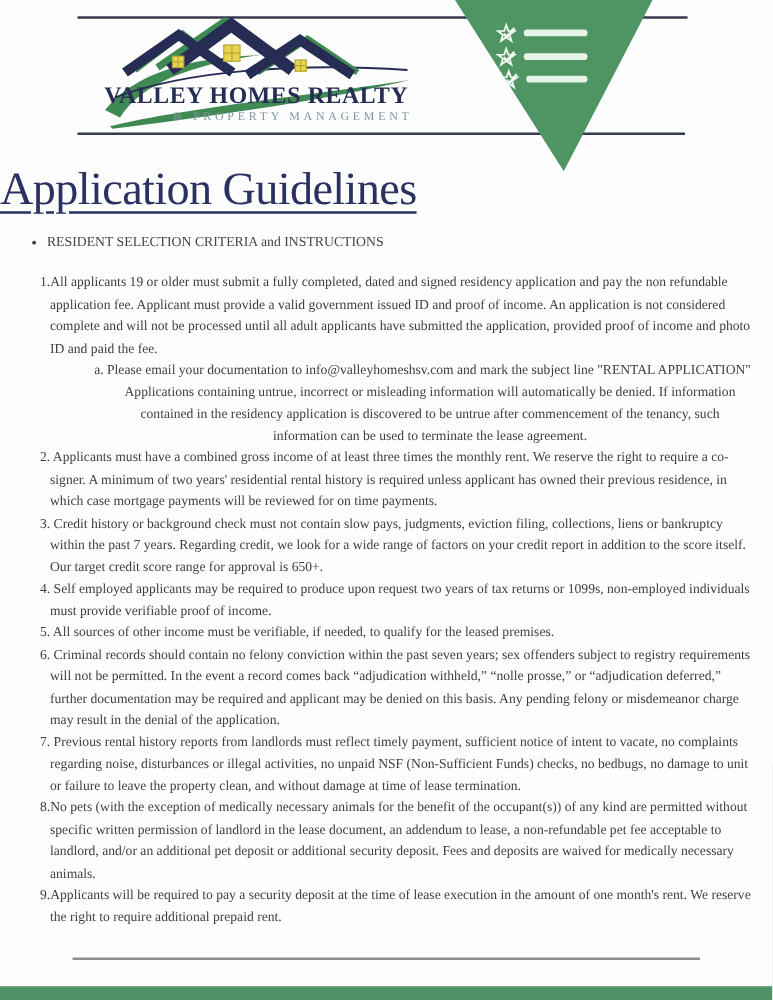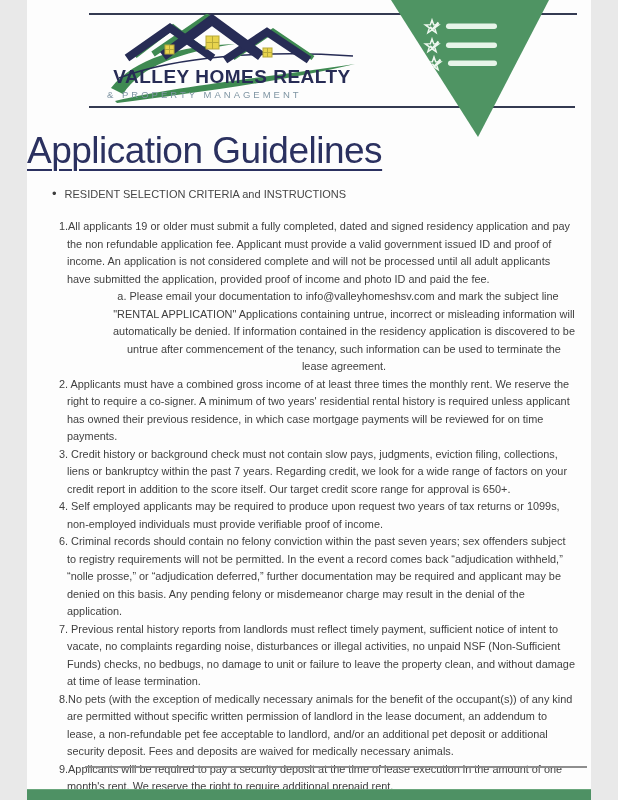--- a/index.html
+++ b/index.html
@@ -1,33 +1,33 @@
 <!DOCTYPE html>
 <html><head>
 <meta charset="utf-8">
 <style>
   html,body{margin:0;padding:0;background:#e9e9e9;}
   .page{
-    position:relative;width:564px;height:800px;margin:0 auto;
+    position:relative;width:618px;height:800px;margin:0 auto;
     background:#fdfdfd;overflow:hidden;
-    font-family:Liberation Sans, sans-serif;color:#3d3d3d;
+    font-family:Liberation Serif, serif;color:#3d3d3d;
   }
   
   .rule{position:absolute;background:#343a52;}
   .rule-top{left:62px;width:488px;top:13px;height:2px;z-index:1;}
   .rule-mid{left:62px;width:486px;top:106px;height:2px;z-index:1;}
   
   .logo{position:absolute;left:80px;top:14px;width:250px;height:92px;z-index:2;}
   .logo svg{position:absolute;left:0;top:0;}
   .brand-name{
     position:absolute;left:-10px;right:-10px;top:52px;text-align:center;
     font-weight:700;font-size:19px;letter-spacing:.5px;color:#272c55;white-space:nowrap;
   }
   .brand-tagline{
-    position:absolute;left:0;right:0;top:75px;text-align:left;
+    position:absolute;left:0;right:0;top:75px;text-align:right;
     font-size:9.5px;letter-spacing:3px;color:#7f95a3;white-space:nowrap;
   }
   
   .banner{position:absolute;left:364px;top:0;width:158px;height:137px;z-index:3;}
   
   .title{
     position:absolute;left:0;right:0;top:130px;margin:0;z-index:4;
     font-weight:400;font-size:37px;letter-spacing:-0.5px;color:#2b3160;
     text-decoration:underline;text-decoration-thickness:2px;text-underline-offset:6px;
   }
@@ -129,20 +129,21 @@
   </div>
 
   <div class="list">
     <div class="li">
       <div>1.All applicants 19 or older must submit a fully completed, dated and signed residency application and pay the non refundable application fee. Applicant must provide a valid government issued ID and proof of income. An application is not considered complete and will not be processed until all adult applicants have submitted the application, provided proof of income and photo ID and paid the fee.</div>
       <div class="sub">a. Please email your documentation to info@valleyhomeshsv.com and mark the subject line "RENTAL APPLICATION" Applications containing untrue, incorrect or misleading information will automatically be denied. If information contained in the residency application is discovered to be untrue after commencement of the tenancy, such information can be used to terminate the lease agreement.</div>
     </div>
     <div class="li">2. Applicants must have a combined gross income of at least three times the monthly rent. We reserve the right to require a co-signer. A minimum of two years' residential rental history is required unless applicant has owned their previous residence, in which case mortgage payments will be reviewed for on time payments.</div>
     <div class="li">3. Credit history or background check must not contain slow pays, judgments, eviction filing, collections, liens or bankruptcy within the past 7 years.  Regarding credit, we look for a wide range of factors on your credit report in addition to the score itself. Our target credit score range for approval is 650+.</div>
     <div class="li">4. Self employed applicants may be required to produce upon request two years of tax returns or 1099s, non-employed individuals must provide verifiable proof of income.</div>
+    <div class="li">5. All sources of other income must be verifiable, if needed, to qualify for the leased premises.</div>
     <div class="li">6. Criminal records should contain no felony conviction within the past seven years; sex offenders subject to registry requirements will not be permitted. In the event a record comes back “adjudication withheld,” “nolle prosse,” or “adjudication deferred,” further documentation may be required and applicant may be denied on this basis. Any pending felony or misdemeanor charge may result in the denial of the application.</div>
     <div class="li">7. Previous rental history reports from landlords must reflect timely payment, sufficient notice of intent to vacate, no complaints regarding noise, disturbances or illegal activities, no unpaid NSF (Non-Sufficient Funds) checks, no bedbugs, no damage to unit or failure to leave the property clean, and without damage at time of lease termination.</div>
     <div class="li">8.No pets (with the exception of medically necessary animals for the benefit of the occupant(s)) of any kind are permitted without specific written permission of landlord in the lease document, an addendum to lease, a non-refundable pet fee acceptable to landlord, and/or an additional pet deposit or additional security deposit. Fees and deposits are waived for medically necessary animals.</div>
     <div class="li">9.Applicants will be required to pay a security deposit at the time of lease execution in the amount of one month's rent. We reserve the right to require additional prepaid rent.</div>
   </div>
 
   <div class="rule rule-bottom"></div>
   <div class="footer-bar"></div>
 
 </div>

